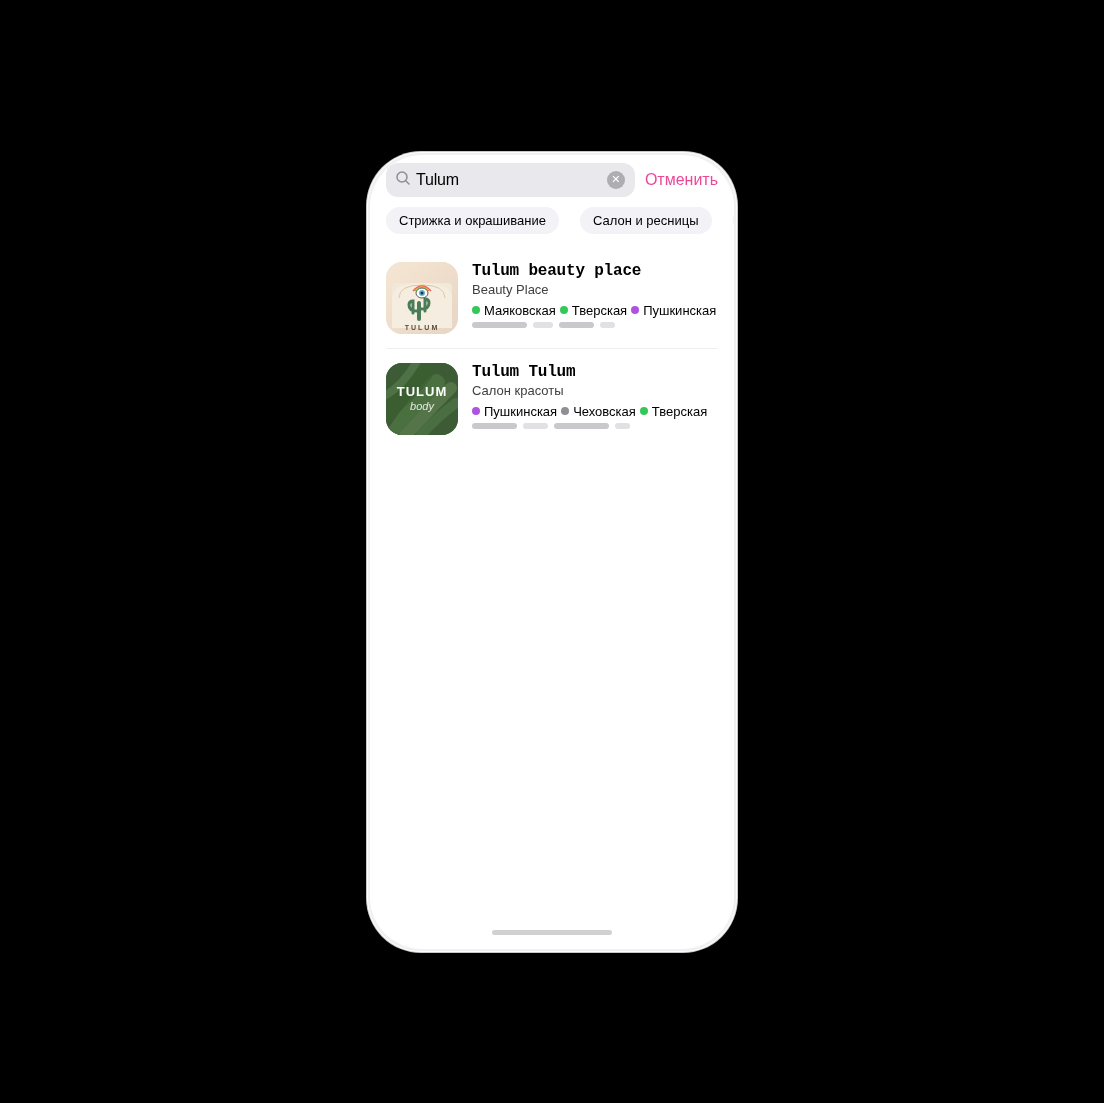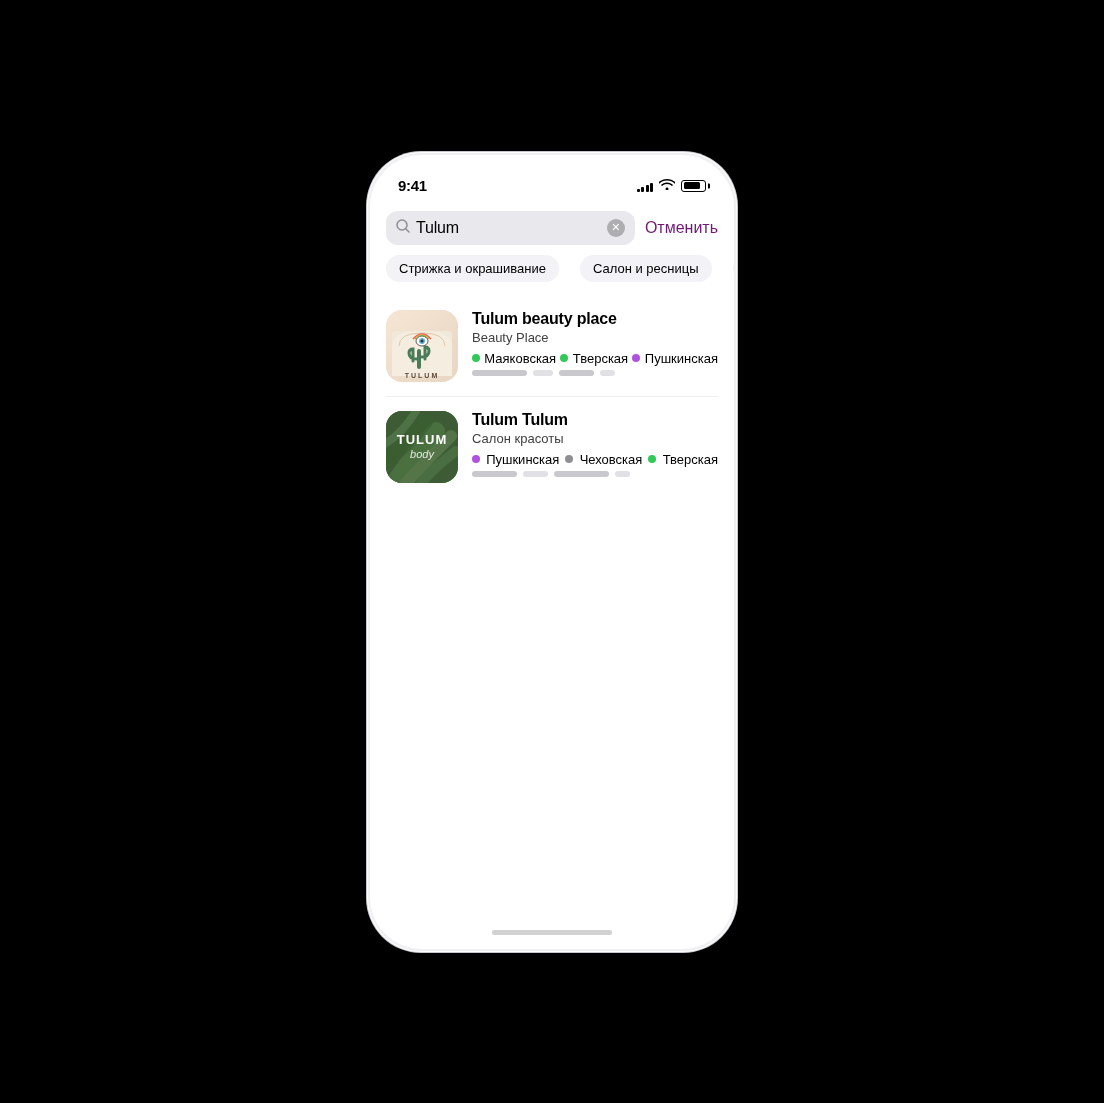--- a/index.html
+++ b/index.html
@@ -134,21 +134,21 @@
       border-radius: 50%;
       display: flex;
       align-items: center;
       justify-content: center;
       color: #fff;
       font-size: 11px;
       cursor: pointer;
     }
     .cancel-btn {
       font-size: 16px;
-      color: #701a75;
+      color: #ec4899;
       white-space: nowrap;
       cursor: pointer;
     }
     
     .filter-row {
       display: flex;
       gap: 21px;
       padding: 0 16px 14px 16px;
       overflow-x: auto;
       scrollbar-width: none;
@@ -226,33 +226,33 @@
     .salon-info {
       flex: 1;
       min-width: 0;
     }
     .salon-name {
       font-size: 16px;
       font-weight: 600;
       color: #000;
       margin-bottom: 2px;
       letter-spacing: -0.2px;
+      font-family: Liberation Mono, monospace;
     }
     .salon-type {
       font-size: 13px;
       color: #404040;
       margin-bottom: 6px;
     }
     .metro-row {
       display: flex;
       align-items: center;
       gap: 4px;
       flex-wrap: wrap;
       margin-bottom: 4px;
-      justify-content: space-between;
     }
     .metro-dot {
       width: 8px;
       height: 8px;
       border-radius: 50%;
       display: inline-block;
       flex-shrink: 0;
     }
     .metro-name {
       font-size: 13px;
@@ -287,41 +287,20 @@
       border-radius: 3px;
       opacity: 0.18;
     }
   </style>
 </head>
 <body>
 
 <div class="phone-outer">
   <div class="phone-inner">
 
-    <div class="status-bar">
-      <span class="status-time">9:41</span>
-      <div class="status-icons">
-        <div class="signal-bars">
-          <div class="signal-bar" style="height:3px"></div>
-          <div class="signal-bar" style="height:5px"></div>
-          <div class="signal-bar" style="height:7px"></div>
-          <div class="signal-bar" style="height:9px"></div>
-        </div>
-        <span class="wifi-icon">
-          <svg width="16" height="12" viewBox="0 0 16 12" fill="none">
-            <path d="M8 9.5C8.83 9.5 9.5 10.17 9.5 11S8.83 12.5 8 12.5 6.5 11.83 6.5 11 7.17 9.5 8 9.5z" fill="#000"></path>
-            <path d="M8 6C9.93 6 11.68 6.78 12.95 8.05L14.07 6.93C12.5 5.36 10.36 4.4 8 4.4S3.5 5.36 1.93 6.93L3.05 8.05C4.32 6.78 6.07 6 8 6z" fill="#000"></path>
-            <path d="M8 2.5C11 2.5 13.7 3.73 15.65 5.7L16.77 4.58C14.51 2.31 11.42 1 8 1S1.49 2.31-.77 4.58L.35 5.7C2.3 3.73 5 2.5 8 2.5z" fill="#000"></path>
-          </svg>
-        </span>
-        <div class="battery-icon">
-          <div class="battery-fill"></div>
-        </div>
-      </div>
-    </div>
 
     <div class="content">
 
       <div class="search-row">
         <div class="search-bar">
           <div class="search-icon-wrap">
             <svg width="14" height="14" viewBox="0 0 14 14" fill="none">
               <circle cx="6" cy="6" r="5" stroke="#8e8e93" stroke-width="1.5"></circle>
               <line x1="10" y1="10" x2="13" y2="13" stroke="#8e8e93" stroke-width="1.5" stroke-linecap="round"></line>
             </svg>

